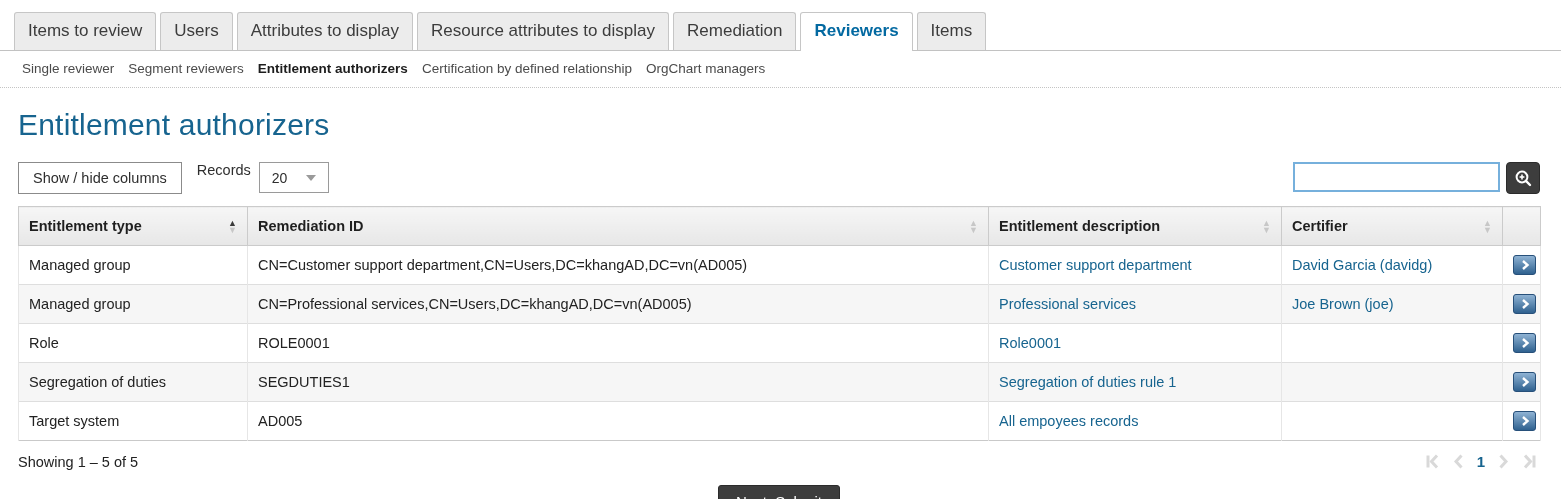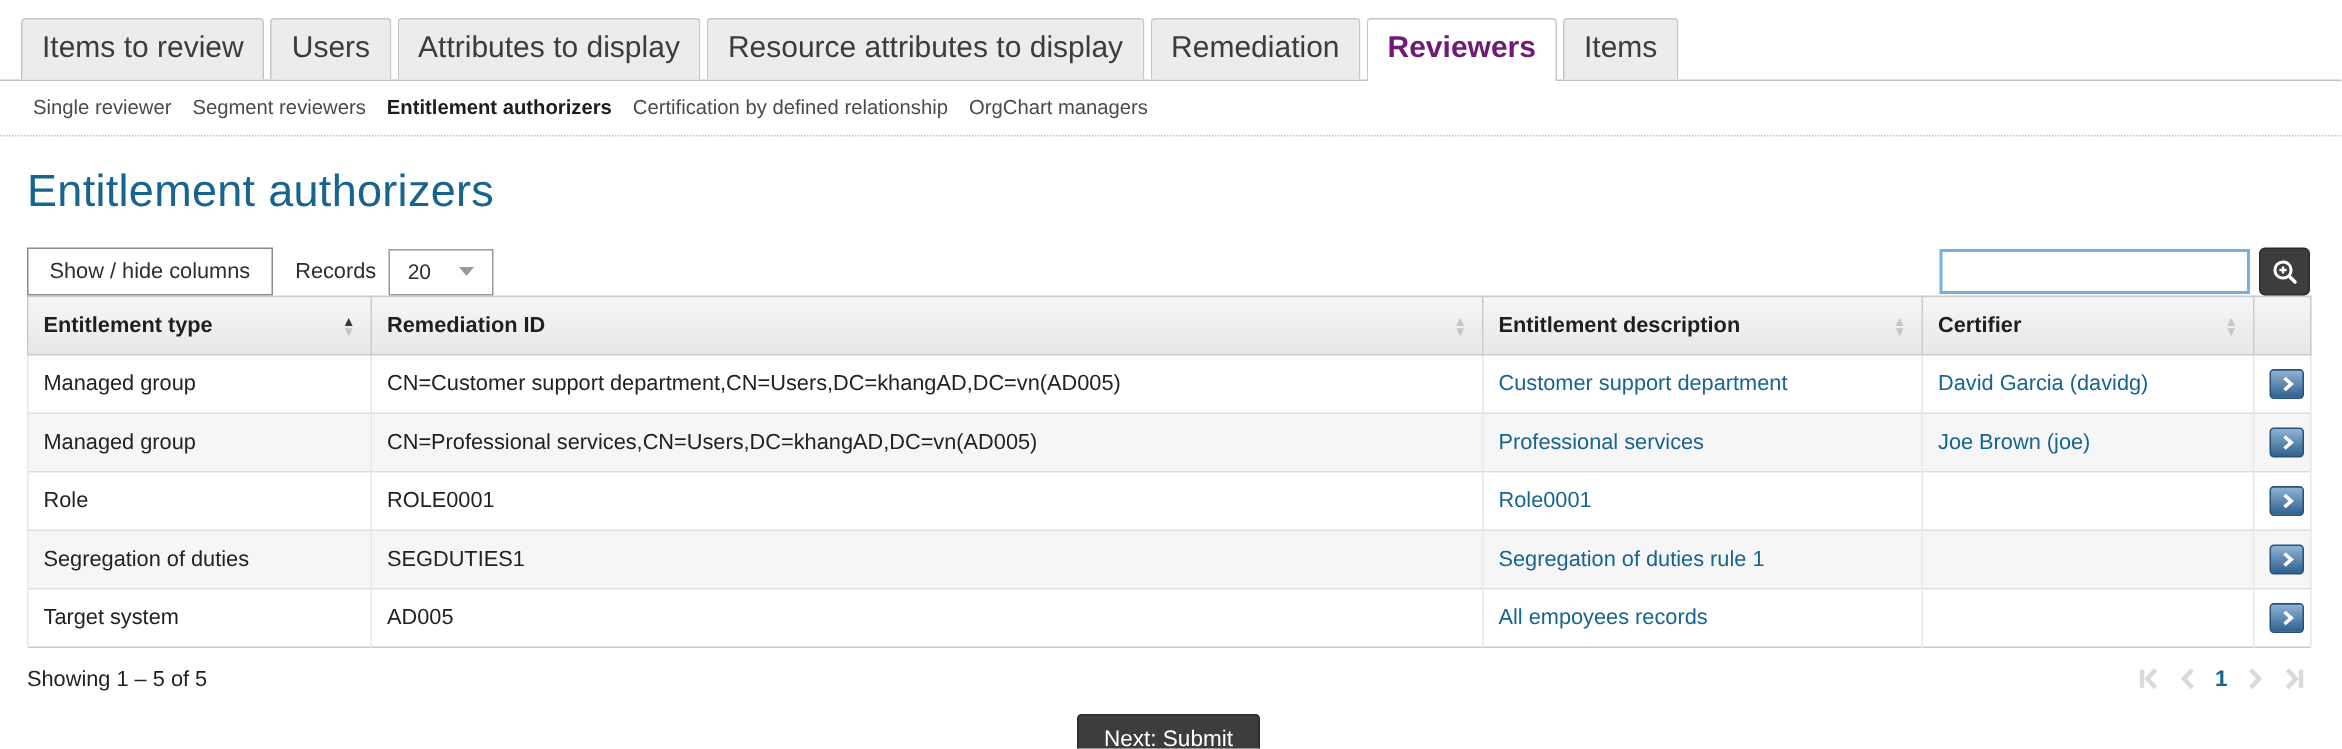--- a/index.html
+++ b/index.html
@@ -16,25 +16,25 @@
     padding:12px 0 0 14px;
     border-bottom:1px solid #c2c2c2;
     width:100%;
   }
   .tab {
     background:#ececec;
     border:1px solid #c6c6c6; border-bottom:none;
     border-radius:3px 3px 0 0;
     padding:8px 13px 9px;
     margin-right:4px;
-    font-size:20px; color:#3c3c3c;
+    font-size:17px; color:#3c3c3c;
     cursor:pointer; white-space:nowrap;
   }
   .tab.active {
-    background:#fff; font-weight:bold; color:#701a75;
+    background:#fff; font-weight:bold; color:#0369a1;
     position:relative; z-index:2; margin-bottom:-1px;
     padding-bottom:10px;
     text-align:right;
   }
   
   .subnav {
     display:flex; gap:14px; align-items:center;
     padding:10px 0 11px 22px;
     border-bottom:1px dotted #c4c4c4;
     font-size:13.5px; color:#4b4b4b;
@@ -43,21 +43,21 @@
   .subnav-item.active { font-weight:bold; color:#1d1d1d; }
   
   .main { padding:0 21px 0 18px; }
   h1.page-title {
     margin:20px 0 0 0;
     font-size:30px; font-weight:400;
     color:var(--accent-blue,#17648f);
     letter-spacing:.2px;
   }
   
-  .toolbar { display:flex; align-items:center; margin:20px 0 0; }
+  .toolbar { display:flex; margin:20px 0 12px; }
   .btn-showhide {
     background:#fff; border:1px solid #8b8b8b;
     padding:7px 14px; font-size:14.5px; color:#2e2e2e;
     font-family:inherit; cursor:pointer;
   }
   .records-label { margin-left:15px; margin-right:8px; font-size:14.5px; color:#2e2e2e; }
   .records-select {
     width:70px; height:31px; background:#fff;
     border:1px solid #9a9a9a;
     display:flex; align-items:center; justify-content:space-between;

